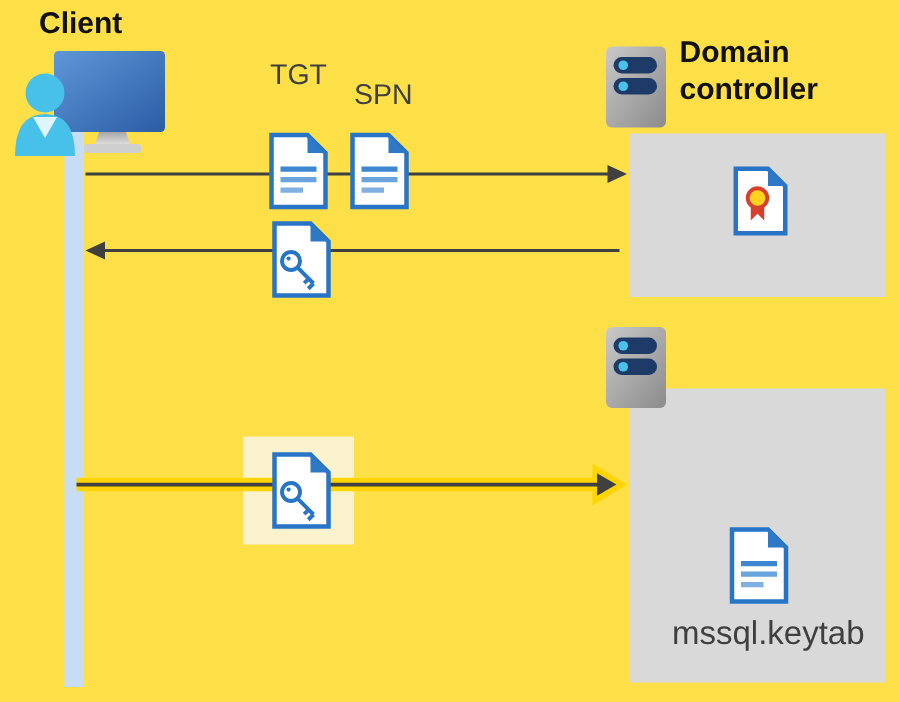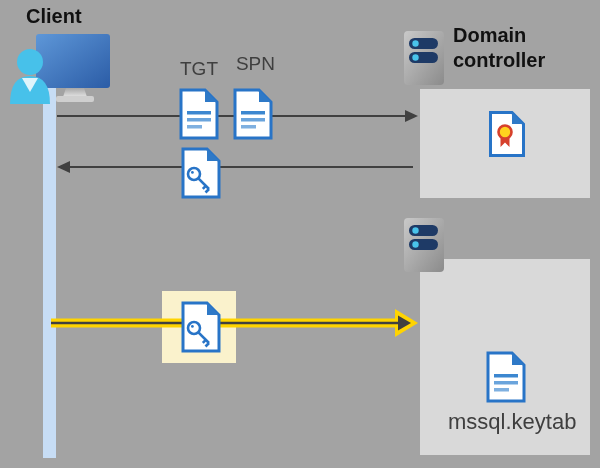--- a/index.html
+++ b/index.html
@@ -1,17 +1,17 @@
 <!DOCTYPE html>
 <html><head>
 <meta charset="utf-8">
 <style>
   html,body{margin:0;padding:0;background:#fff;}
   .canvas{
-    position:relative;width:600px;height:468px;background:#a3a3a3;overflow:hidden;
+    position:relative;width:600px;height:468px;background:#fde047;overflow:hidden;
     font-family:"Liberation Sans",sans-serif;
   }
   .abs{position:absolute;}
   .bold-label{font-weight:700;font-size:20px;color:#111;line-height:25px;}
   .small-label{font-weight:400;font-size:19px;color:#3f3f3f;text-align:center;}
   .gray-box{background:#d9d9d9;z-index:0;}
   .highlight-box{background:#faf2cc;z-index:0;}
   .blue-line{background:#c7ddf5;z-index:1;}
   .arrow-layer{left:0;top:0;z-index:2;pointer-events:none;}
   .icon{z-index:3;}
@@ -72,21 +72,21 @@
     <svg width="104" height="72" viewBox="0 0 104 72">
       <rect x="28" y="2" width="74" height="54" rx="3" fill="url(#gradMonitor)"></rect>
       <path d="M58 56 L76 56 L79 65 L55 65 Z" fill="url(#gradStand)"></path>
       <rect x="48" y="64" width="38" height="6" rx="2" fill="#cfcfcf"></rect>
       <circle cx="22" cy="30" r="13" fill="#47c1ea"></circle>
       <path d="M2 72 Q2 44 22 44 Q42 44 42 72 Z" fill="#47c1ea"></path>
       <path d="M14 46 L22 60 L30 46 Z" fill="#dff4fb"></path>
     </svg>
   </div>
 
-  <div class="abs label small-label" style="left:177px;top:58px;width:44px;">TGT</div>
+  <div class="abs label small-label" style="left:177px;top:40px;width:44px;">TGT</div>
   <div class="abs label small-label" style="left:231px;top:53px;width:44px;text-align:right;">SPN</div>
 
   <div class="abs icon" style="left:177px;top:87px;">
     <svg width="44" height="54" viewBox="0 0 44 54">
       <path d="M4 3 H28 L40 15 V51 H4 Z" fill="#fff" stroke="#2874c7" stroke-width="3"></path>
       <path d="M28 3 L28 15 L40 15 Z" fill="#2e79c7"></path>
       <rect x="10" y="24" width="24" height="3.5" fill="#3c87d0"></rect>
       <rect x="10" y="31" width="24" height="3.5" fill="#6aa4dc"></rect>
       <rect x="10" y="38" width="15" height="3.5" fill="#7fb0e0"></rect>
     </svg>

